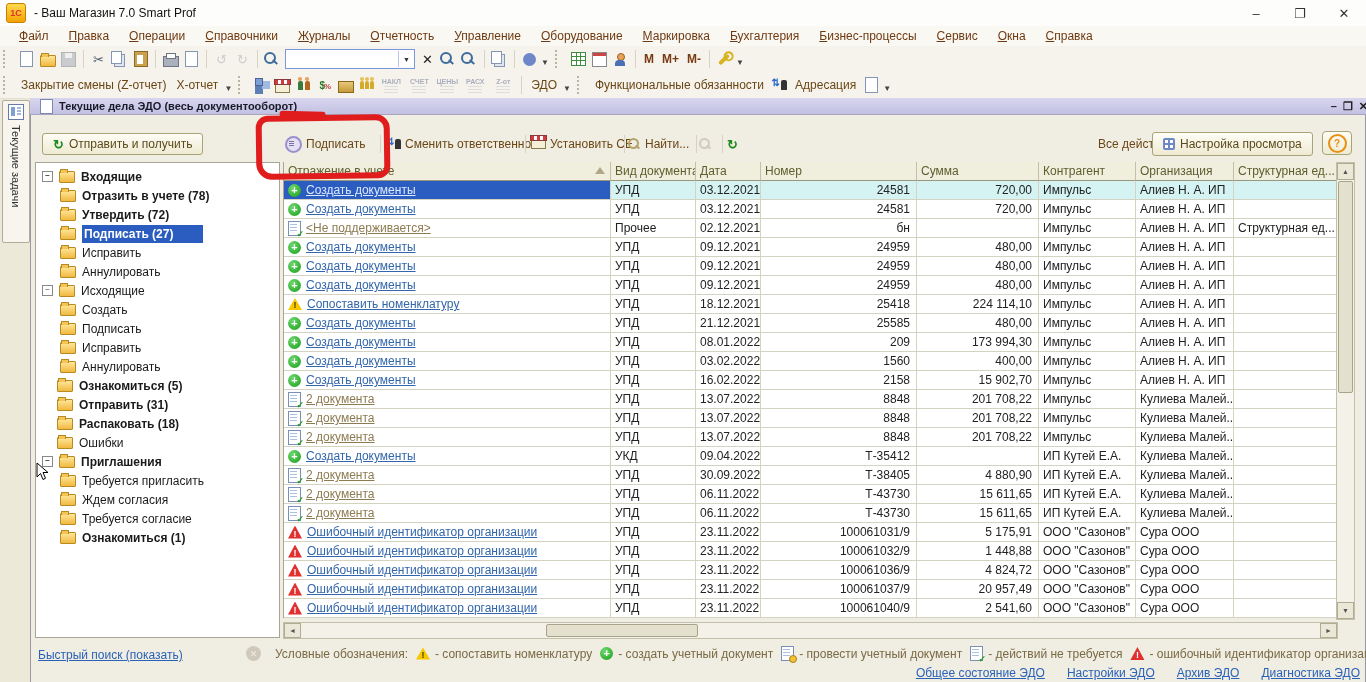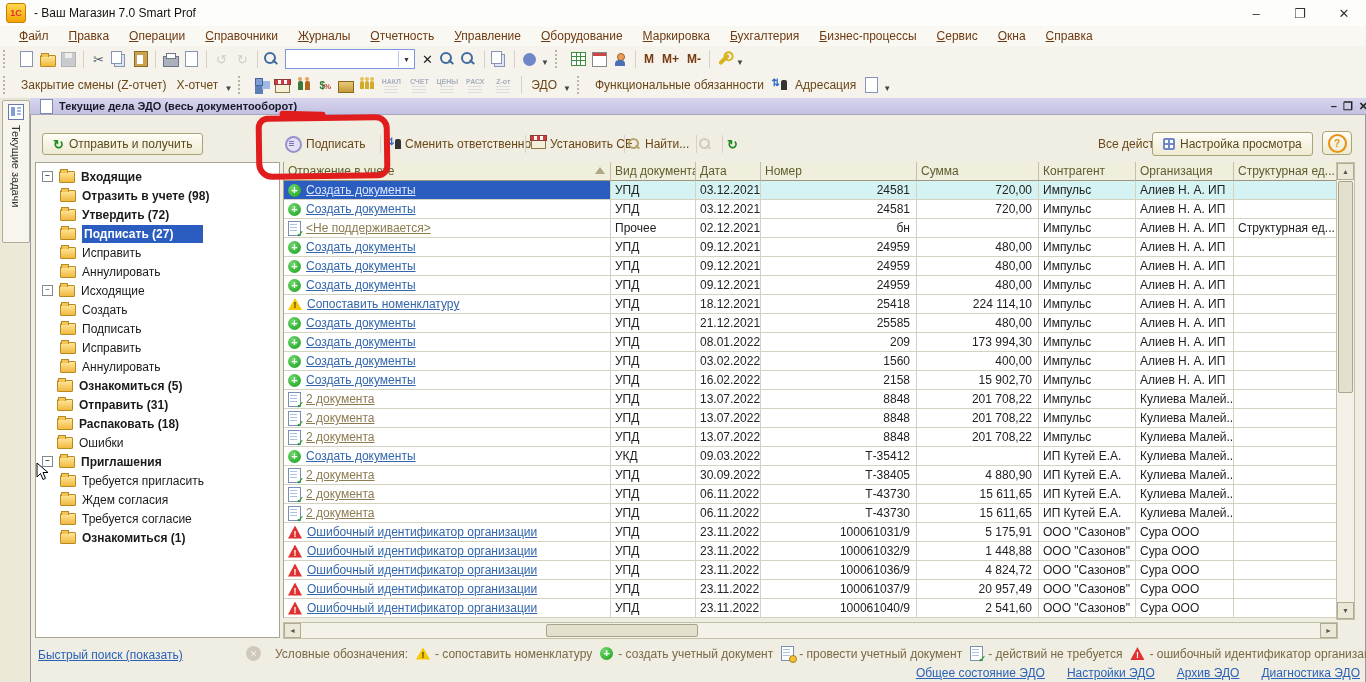--- a/index.html
+++ b/index.html
@@ -372,21 +372,21 @@
 
 <div class="abs tree" id="tree">
     <div class="trow l0 bold">
       <span class="exp">−</span>
       <span class="fold"></span>
       <span class="tlabel">Входящие</span>
     </div>
     <div class="trow l1 bold">
       <span class="indent"></span>
       <span class="fold"></span>
-      <span class="tlabel">Отразить в учете (98)</span>
+      <span class="tlabel">Отразить в учете (78)</span>
     </div>
     <div class="trow l1 bold">
       <span class="indent"></span>
       <span class="fold"></span>
       <span class="tlabel">Утвердить (72)</span>
     </div>
     <div class="trow l1 bold selected">
       <span class="indent"></span>
       <span class="fold"></span>
       <span class="tlabel">Подписать (27)</span>
@@ -664,21 +664,21 @@
       <div>Импульс</div>
       <div>Кулиева Малей...</div>
       <div></div>
     </div>
     <div class="t-row">
       <div>
         <span class="ric ic-plus">+</span>
         <a class="blue">Создать документы</a>
       </div>
       <div>УКД</div>
-      <div>09.03.2022</div>
+      <div>09.04.2022</div>
       <div class="rnum">Т-35412</div>
       <div class="rnum"></div>
       <div>ИП Кутей Е.А.</div>
       <div>Кулиева Малей...</div>
       <div></div>
     </div>
     <div class="t-row">
       <div>
         <span class="ric ic-doc"></span>
         <a class="brown">2 документа</a>

